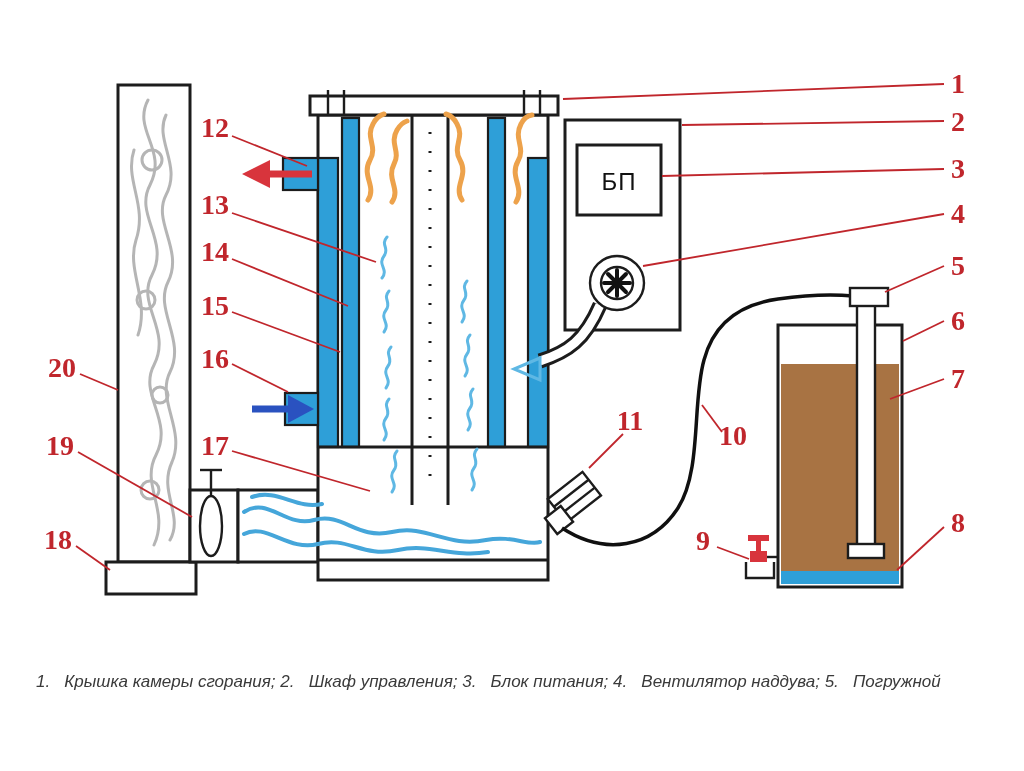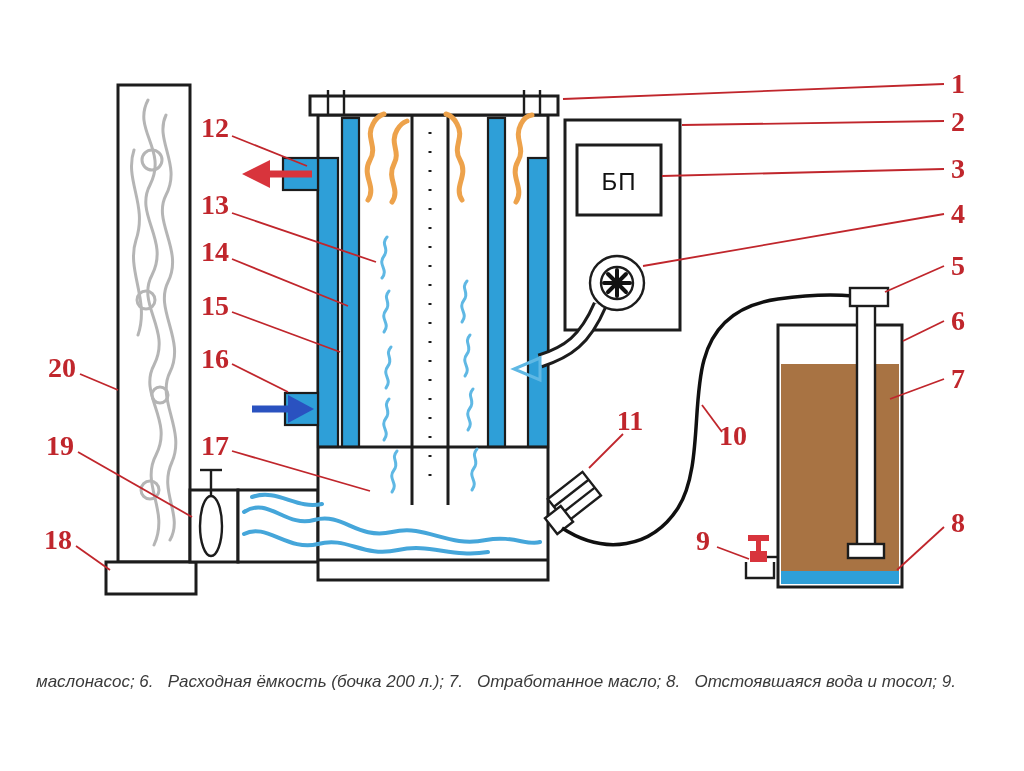--- a/index.html
+++ b/index.html
@@ -215,18 +215,18 @@
     <text class="callout" x="215" y="315">15</text>
     <text class="callout" x="215" y="368">16</text>
     <text class="callout" x="215" y="455">17</text>
     <text class="callout" x="58" y="549">18</text>
     <text class="callout" x="60" y="455">19</text>
     <text class="callout" x="62" y="377">20</text>
   </g>
 </svg>
 
 <div class="legend">
-  <div>маслонасос; 6.   Расходная ёмкость (бочка 200 л.); 7.   Отработанное масло; 8.   Отстоявшаяся вода и тосол; 9.</div>
+  <div>1.   Крышка камеры сгорания; 2.   Шкаф управления; 3.   Блок питания; 4.   Вентилятор наддува; 5.   Погружной</div>
   
   
   
   
 </div>
 
 </body></html>

